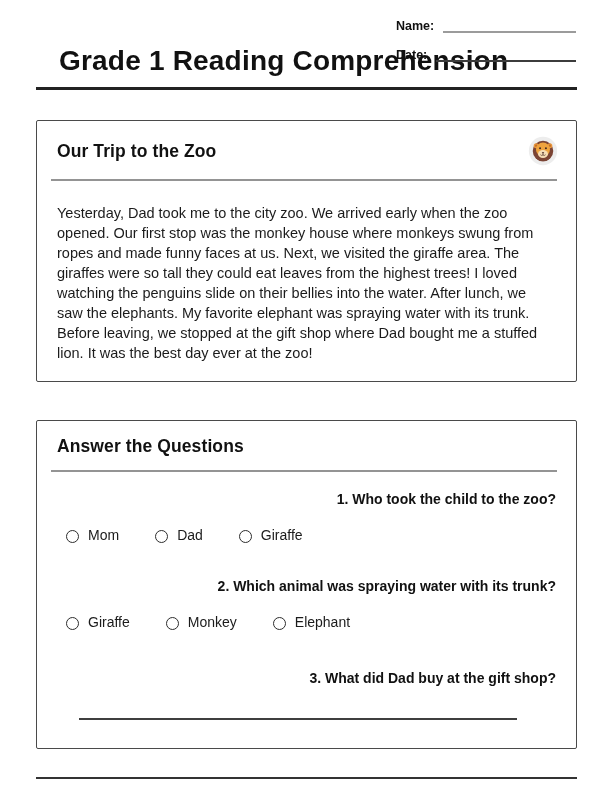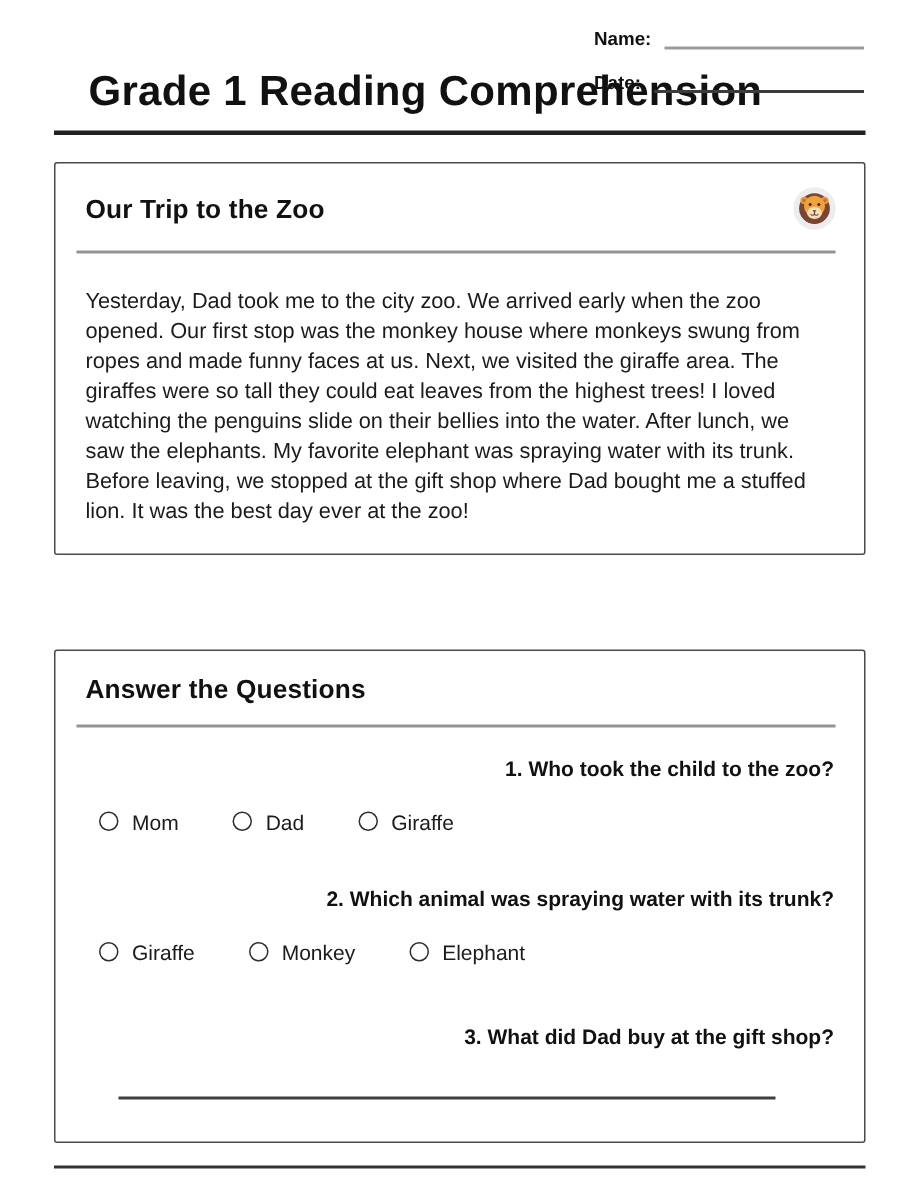--- a/index.html
+++ b/index.html
@@ -48,22 +48,22 @@
 
   
   .box {
     position: absolute;
     left: 36px;
     width: 541px;
     border: 1.5px solid #4a4a4a;
     border-radius: 2px;
     background: #ffffff;
   }
-  .passage-box { top: 108px; height: 262px; }
-  .questions-box { top: 433px; height: 329px; }
+  .passage-box { top: 120px; height: 262px; }
+  .questions-box { top: 420px; height: 329px; }
 
   .box-header {
     display: flex;
     justify-content: space-between;
     align-items: center;
     padding: 15px 18px 0 20px;
   }
   .box-title {
     font-size: 17.5px;
     font-weight: bold;
@@ -97,21 +97,21 @@
   .q3-text { margin-top: 40px; }
 
   .options-row {
     display: flex;
     align-items: center;
     column-gap: 36px;
     margin-top: 18px;
     margin-left: 9px;
     height: 17px;
   }
-  .option { display: flex; align-items: center; }
+  .option { display: flex; align-items: flex-end; }
   .radio-circle {
     width: 13px;
     height: 13px;
     border: 1.6px solid #2d2d2d;
     border-radius: 50%;
     background: #ffffff;
     flex: 0 0 auto;
   }
   .option-label {
     margin-left: 9px;

